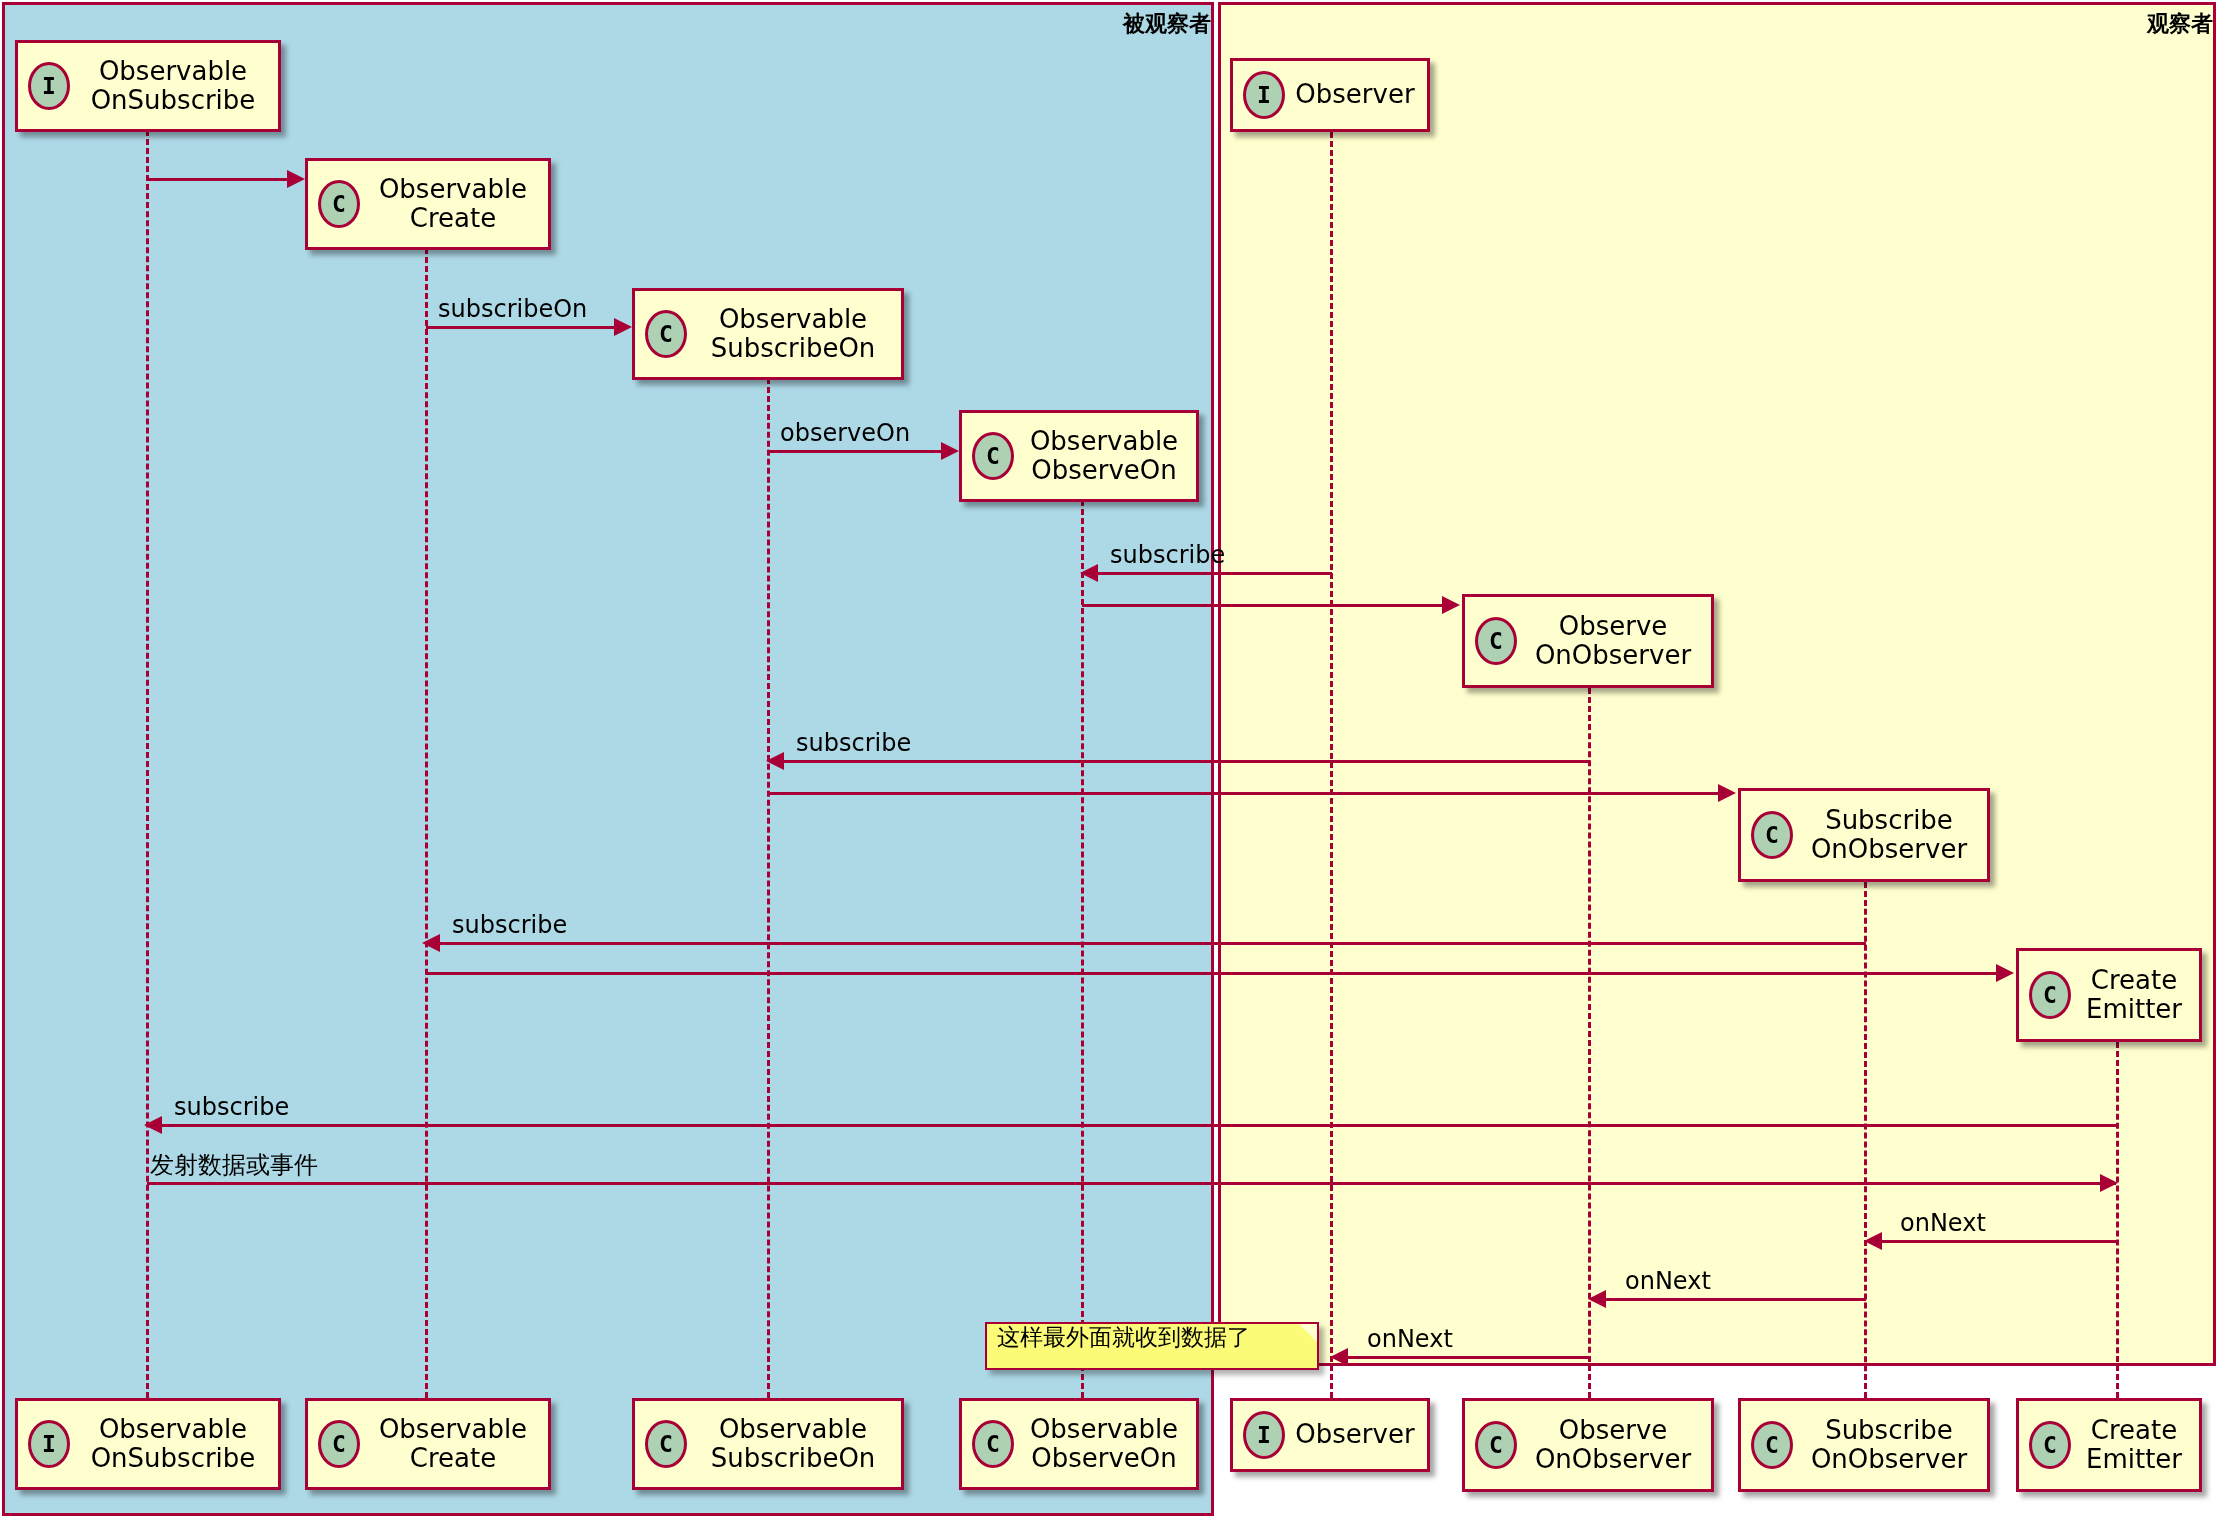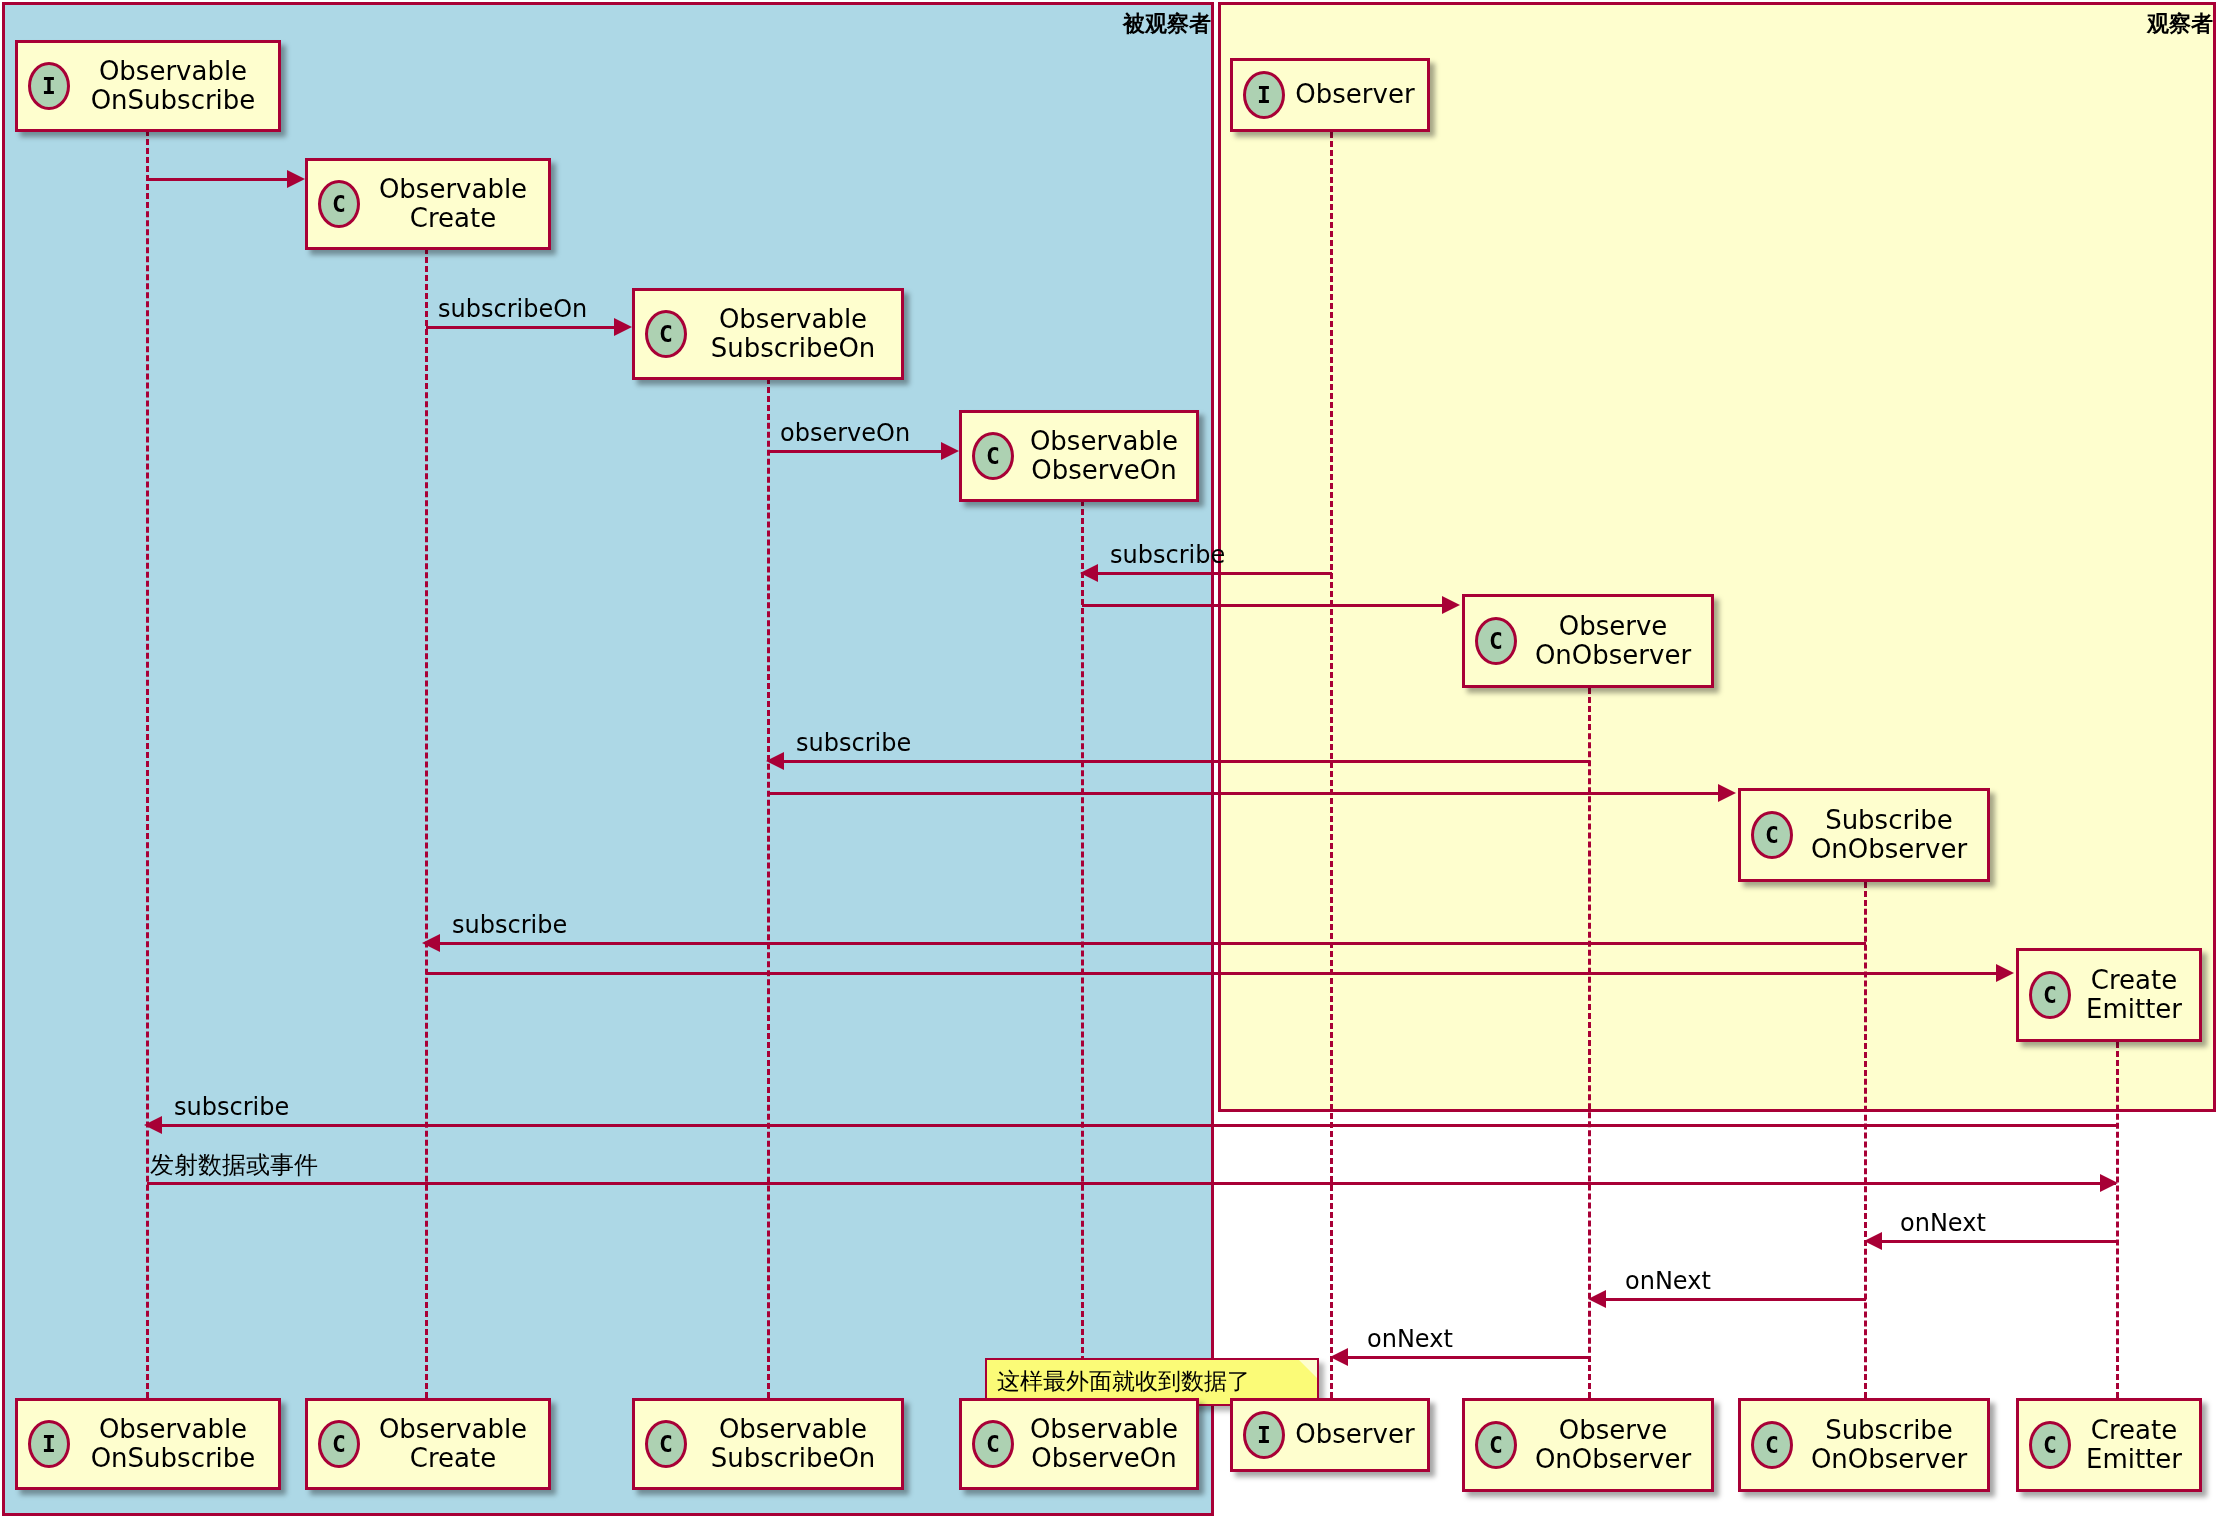--- a/index.html
+++ b/index.html
@@ -21,21 +21,21 @@
     box-sizing: border-box;
     border: 3px solid #A80036;
   }
   #group-observable {
     left: 2px; top: 2px;
     width: 1212px; height: 1514px;
     background: #ADD8E6;
   }
   #group-observer {
     left: 1218px; top: 2px;
-    width: 998px; height: 1110px;
+    width: 998px; height: 1364px;
     background: #FEFECE;
   }
   .group-title {
     position: absolute;
     top: 4px;
     width: 100%;
     text-align: right;
     font-size: 22px;
     font-weight: bold;
     color: #000000;
@@ -111,24 +111,23 @@
   }
   
   .note {
     position: absolute;
     box-sizing: border-box;
     background: #FBFB77;
     border: 2px solid #A80036;
     box-shadow: 5px 5px 5px rgba(0,0,0,0.3);
     font-size: 23px;
     color: #000000;
-    padding: 8px 26px 6px 10px;
+    padding: 0 26px 6px 10px;
     line-height: 1.2;
     font-family: "DejaVu Sans", "Liberation Sans", sans-serif;
-    margin-top: 36px;
   }
   .note-fold {
     position: absolute;
     right: 0; top: 0;
     width: 0; height: 0;
     border-left: 18px solid transparent;
     border-top: 18px solid #FEFECE;
   }
 </style>
 </head>

